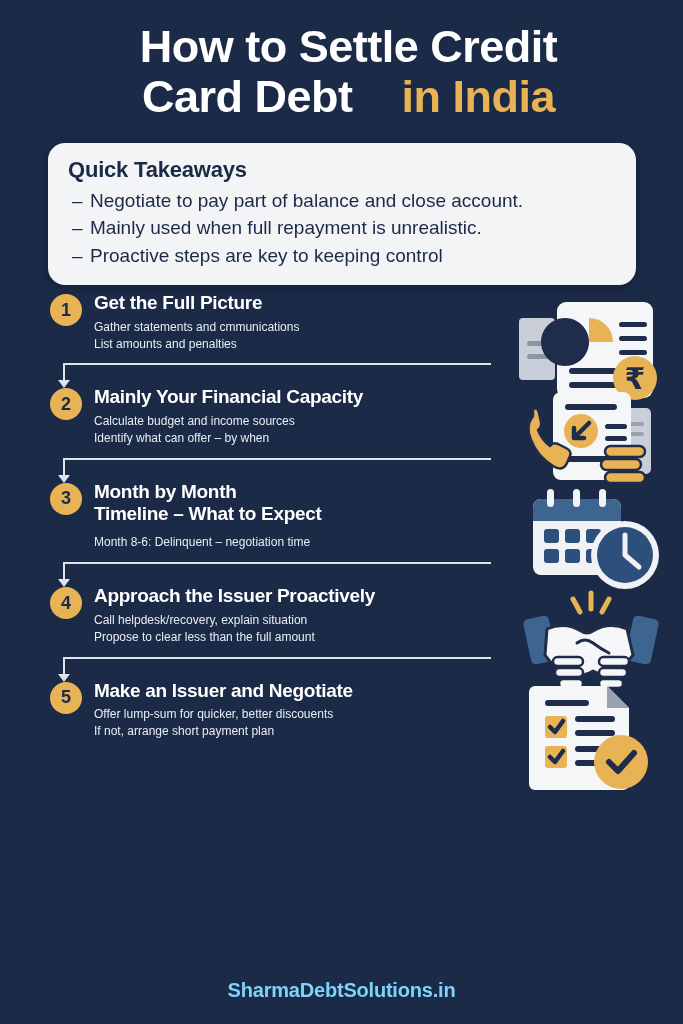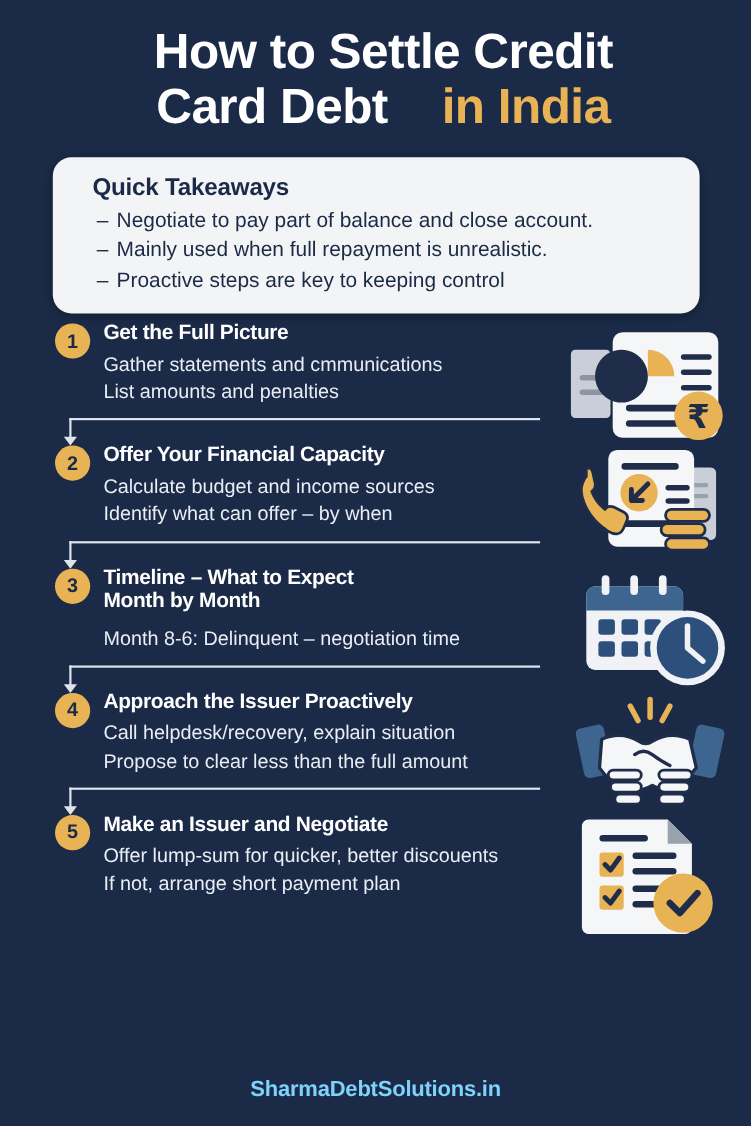--- a/index.html
+++ b/index.html
@@ -23,21 +23,21 @@
   }
   .title .accent{ color:#e8b355;margin-left:37px; }
 
   
   .card{
     position:absolute;
     left:48px; top:143px;
     width:588px;
     background:#f3f4f6;
     border-radius:17px;
-    padding:14px 20px 16px 36px;
+    padding:14px 20px 16px 20px;
     box-shadow:0 2px 8px rgba(0,0,0,.28);
   }
   .card-title{
     font-size:22px; font-weight:bold; color:#1b2a47;
     margin-bottom:4px; letter-spacing:-0.2px;
   }
   .card-list{ list-style:none; }
   .card-list li{
     font-size:19px; color:#1b2a47; line-height:1.44;
     padding-left:22px; position:relative; white-space:nowrap;
@@ -56,21 +56,21 @@
     display:flex; align-items:center; justify-content:center;
     margin-left:50px; margin-top:2px;
   }
   .step-text{ margin-left:12px; flex:1 1 auto; padding-right:6px; }
   .step-title{
     font-size:19px; font-weight:bold; color:#ffffff;
     line-height:1.14; letter-spacing:-0.3px; white-space:nowrap;
   }
   .step-lines{ margin-top:5px; }
   .step-lines .ln{
-    font-size:18px; color:#e9edf4; line-height:1.41; white-space:nowrap;
+    font-size:12px; color:#e9edf4; line-height:1.41; white-space:nowrap;
   }
   .step-icon{
     position:absolute; right:18px;
     width:148px; height:108px;
   }
   .step-icon svg{ width:100%; height:100%; display:block; }
 
   
   .connector{ position:relative; height:34px; }
   .connector .hline{
@@ -151,21 +151,21 @@
     <div class="connector">
       <div class="hline"></div>
       <div class="vline"></div>
       <div class="arrow"></div>
     </div>
 
     <div class="step">
       <div class="step-row">
         <div class="badge">2</div>
         <div class="step-text">
-          <div class="step-title">Offer Your Financial Capacity</div>
+          <div class="step-title">Mainly Your Financial Capacity</div>
           <div class="step-lines">
             <div class="ln">Calculate budget and income sources</div>
             <div class="ln">Identify what can offer – by when</div>
           </div>
         </div>
       </div>
       <div class="step-icon" style="top:0px;">
         <svg viewBox="0 0 148 108">
           <rect x="100" y="22" width="34" height="66" rx="5" fill="#c9ced8"></rect>
           <rect x="107" y="36" width="20" height="4" rx="2" fill="#9aa2b0"></rect>
@@ -190,22 +190,22 @@
     <div class="connector">
       <div class="hline"></div>
       <div class="vline"></div>
       <div class="arrow"></div>
     </div>
 
     <div class="step">
       <div class="step-row">
         <div class="badge">3</div>
         <div class="step-text">
+          <div class="step-title">Month by Month</div>
           <div class="step-title">Timeline – What to Expect</div>
-          <div class="step-title">Month by Month</div>
           <div class="step-lines" style="margin-top:10px;">
             <div class="ln">Month 8-6: Delinquent – negotiation time</div>
           </div>
         </div>
       </div>
       <div class="step-icon" style="top:2px;">
         <svg viewBox="0 0 148 108">
           <rect x="16" y="16" width="88" height="76" rx="8" fill="#f0f2f5"></rect>
           <path d="M16 24 a8 8 0 0 1 8 -8 h72 a8 8 0 0 1 8 8 v14 h-88 z" fill="#3e6590"></path>
           <g fill="#f0f2f5">

